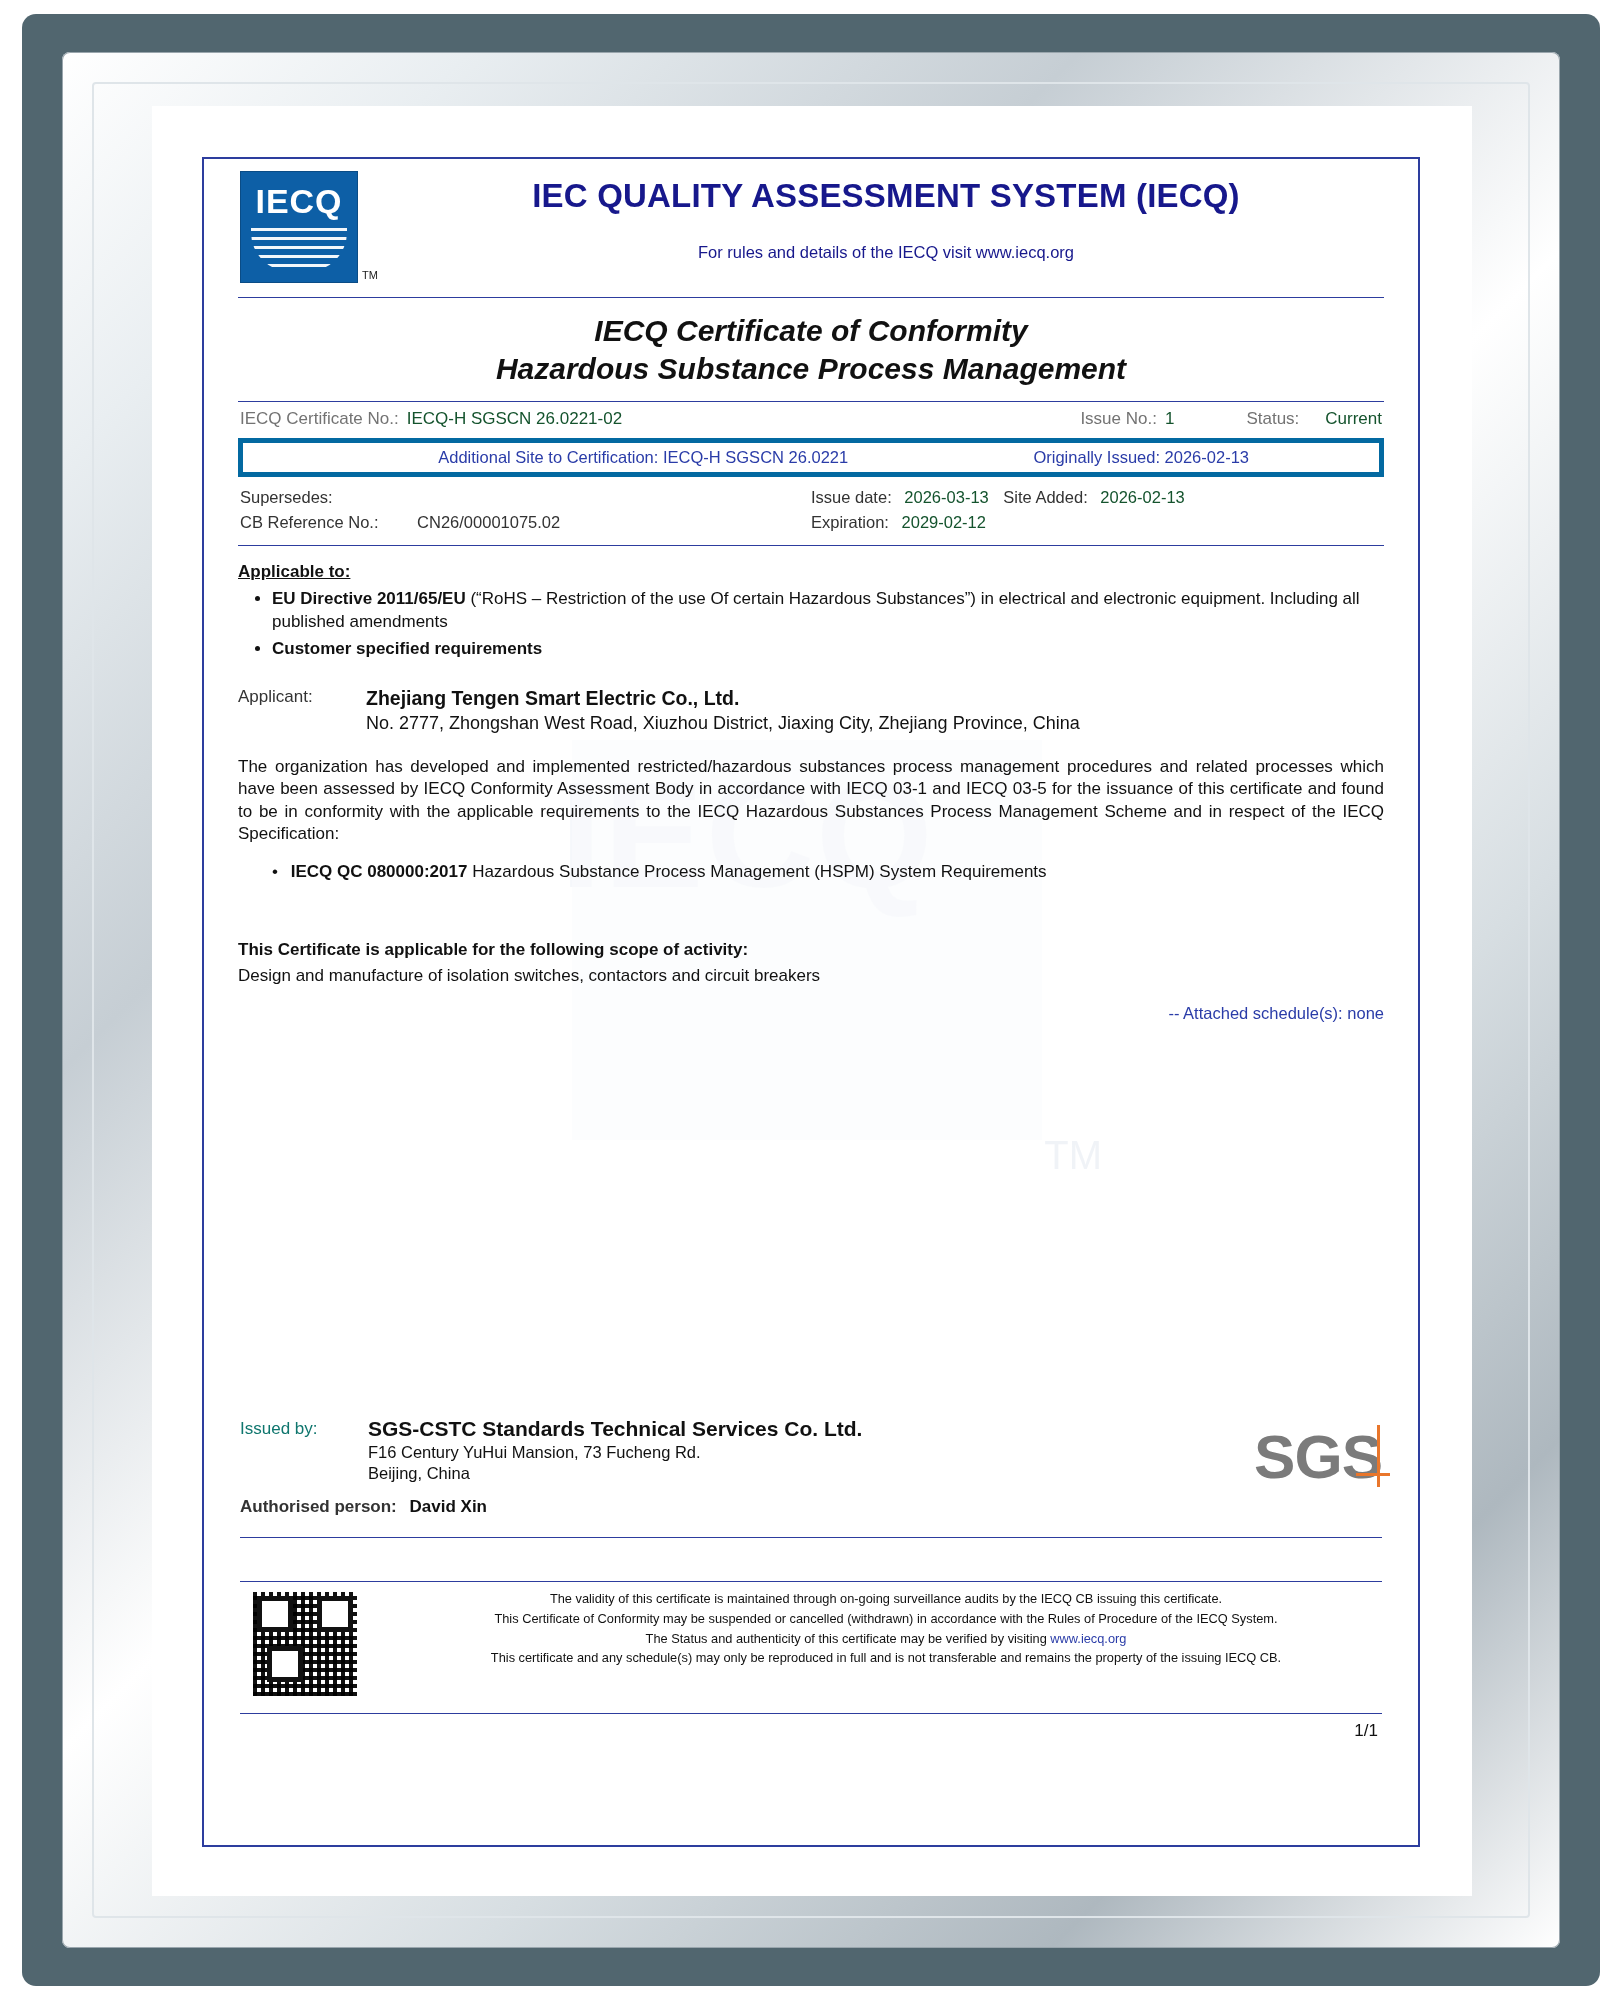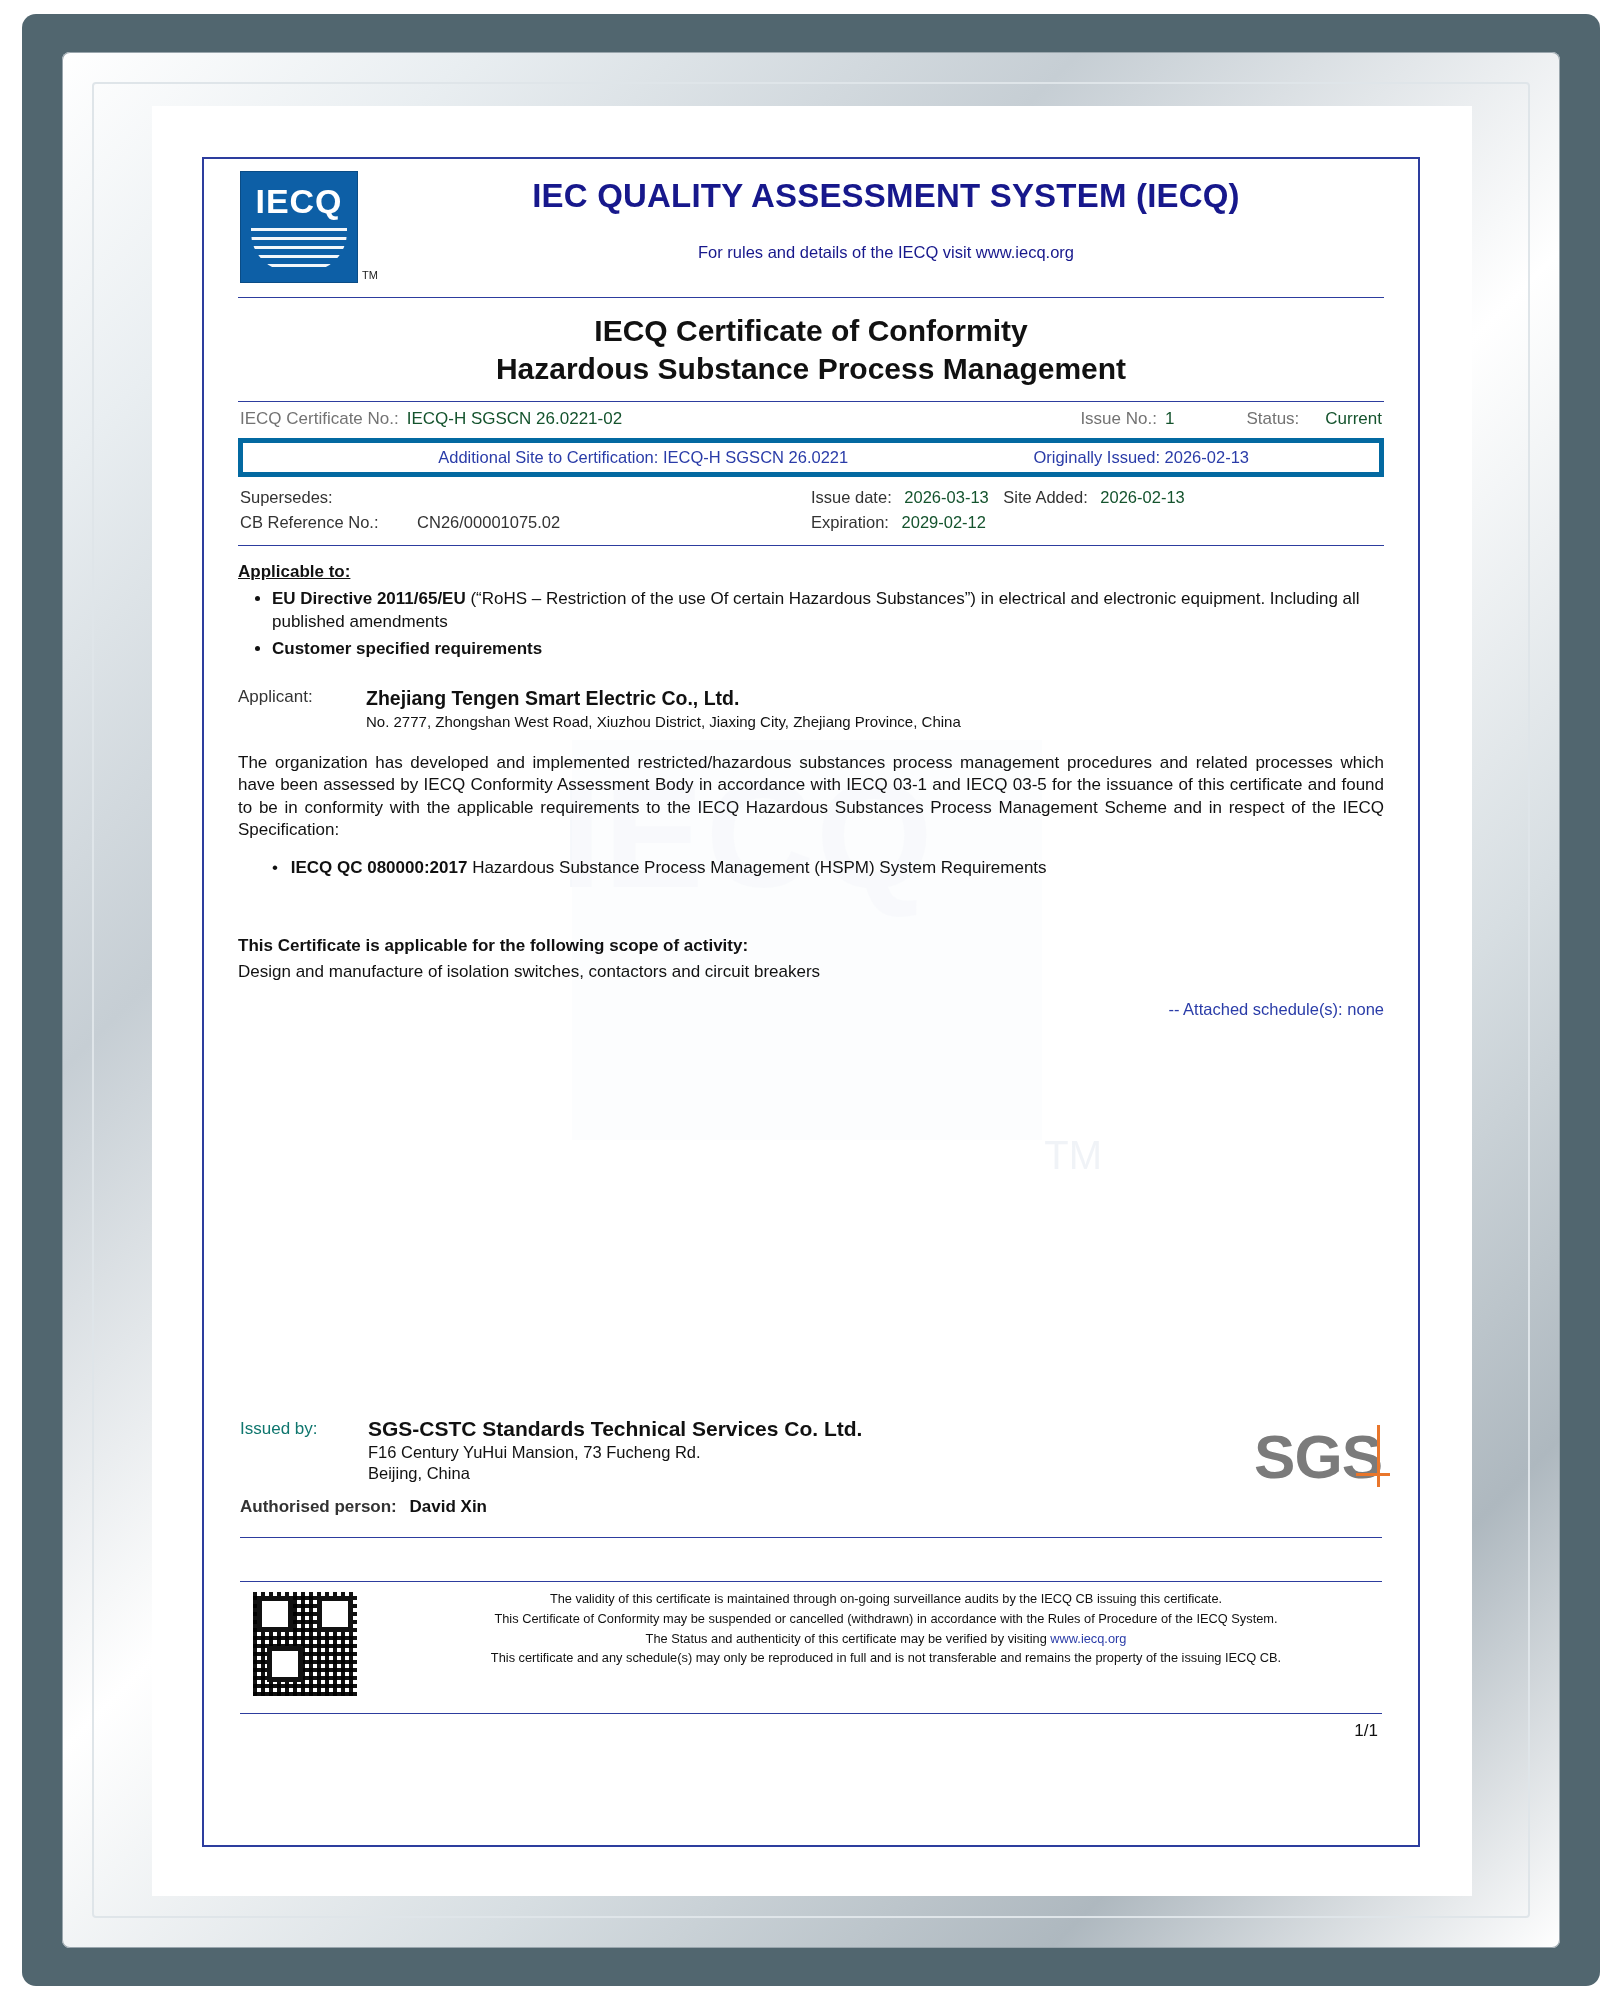--- a/index.html
+++ b/index.html
@@ -163,20 +163,21 @@
   }
 
   .cert-title {
     text-align: center;
     color: #111;
     font-weight: bold;
     font-size: 30px;
     line-height: 1.28;
     padding: 14px 0 12px;
     font-family: "Liberation Sans", sans-serif;
+    font-style: italic;
   }
 
   
   .row {
     display: flex;
     align-items: baseline;
     font-size: 17px;
     padding: 7px 2px 6px;
   }
   .row .cell { white-space: nowrap; }
@@ -221,21 +222,21 @@
   ul.bullets li { margin-bottom: 4px; }
   .b { font-weight: bold; }
 
   .applicant {
     display: flex;
     padding: 22px 0 0;
     font-size: 17px;
   }
   .applicant .k { width: 128px; color: #333; }
   .applicant .name { font-weight: bold; font-size: 19.5px; }
-  .applicant .addr { font-size: 15px; padding-top: 3px; }
+  .applicant .addr { font-size: 18px; padding-top: 3px; }
 
   .para {
     font-size: 17px;
     line-height: 1.33;
     text-align: justify;
     padding: 22px 0 0;
   }
 
   .spec-line {
     font-size: 17px;

